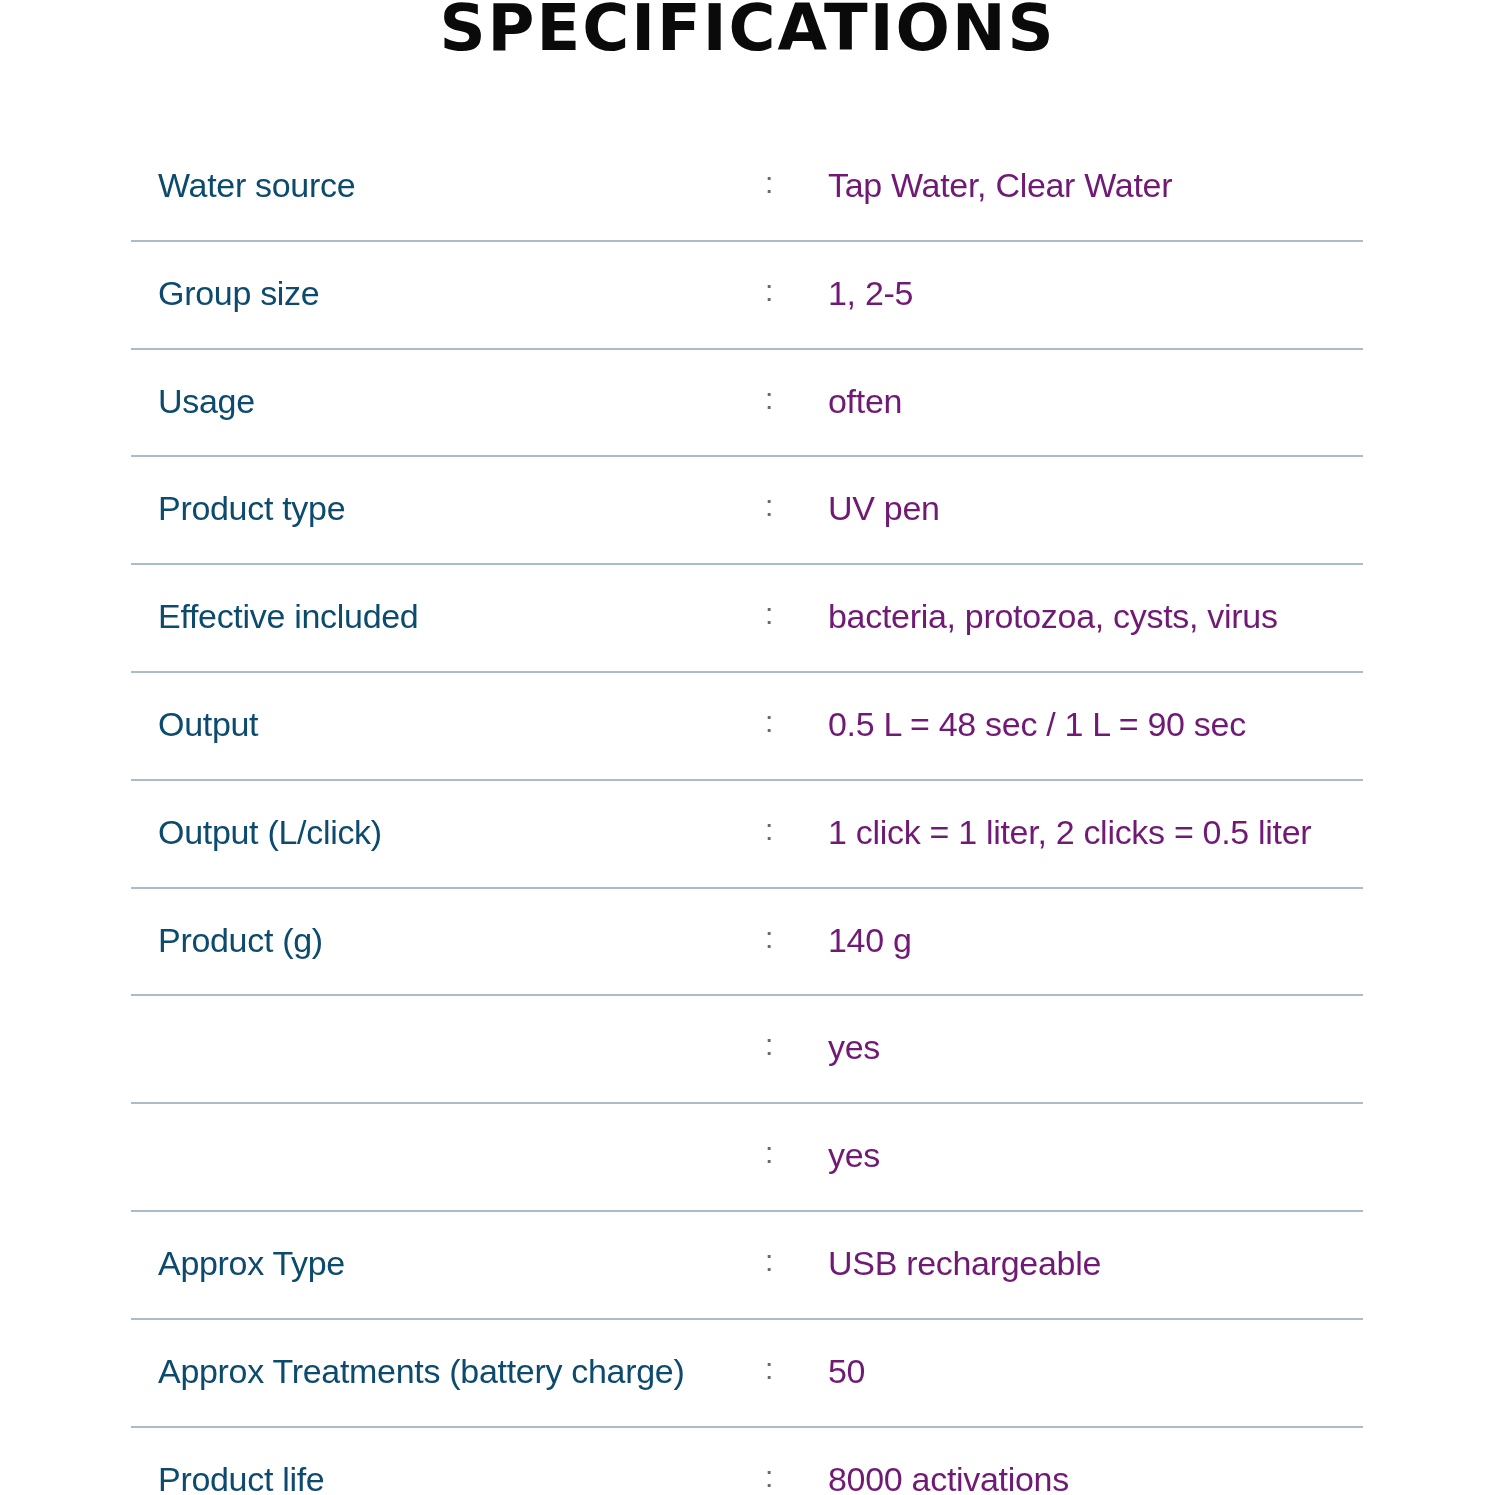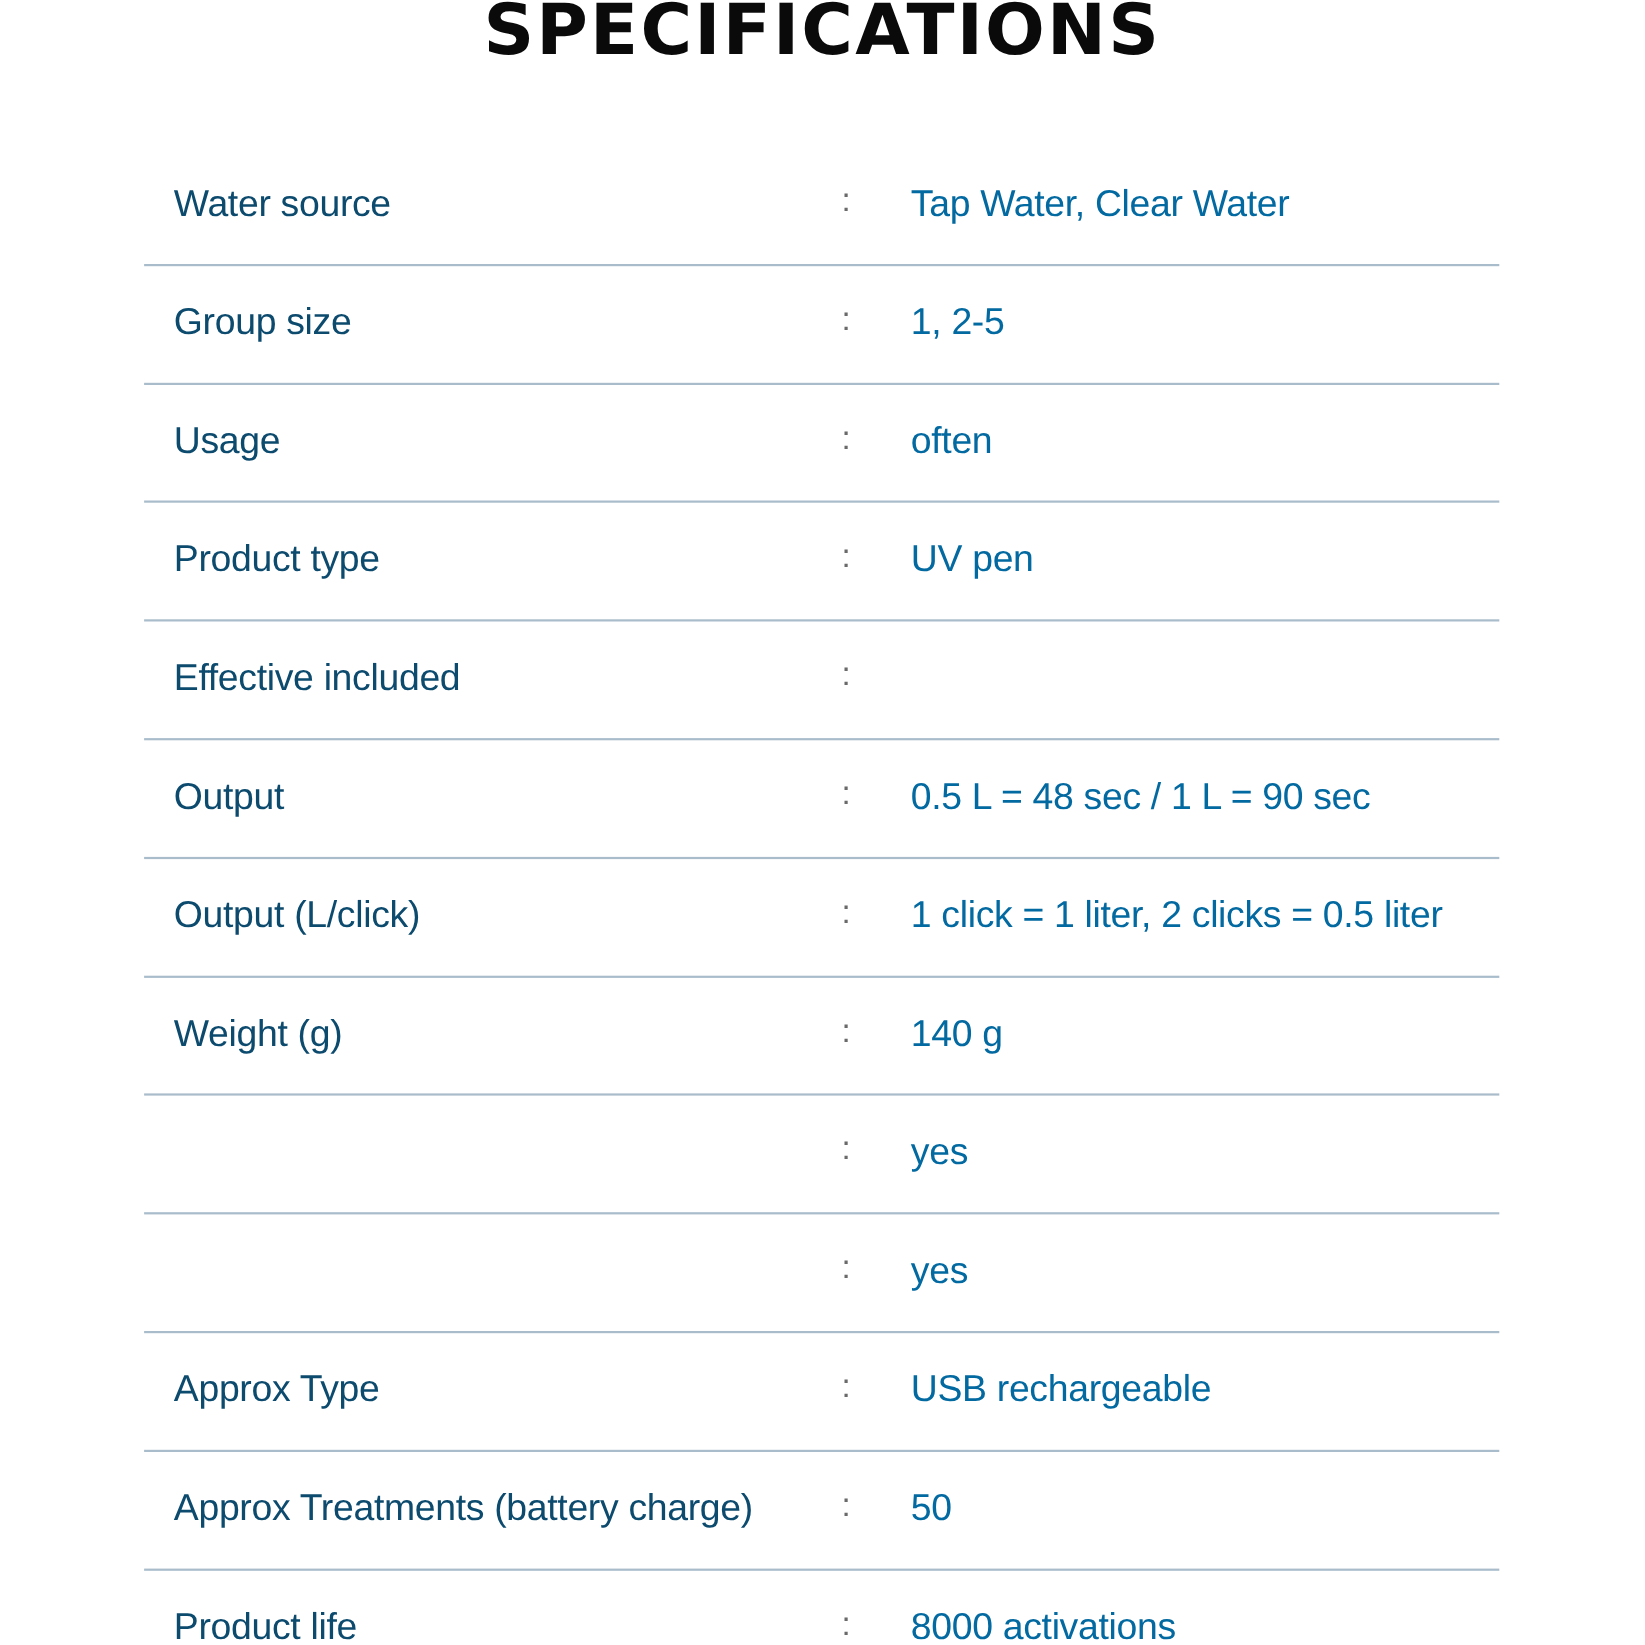--- a/index.html
+++ b/index.html
@@ -60,21 +60,21 @@
       left: 634px;
       top: 32px;
       font-size: 30px;
       color: #6a6a6a;
     }
     .spec-value {
       position: absolute;
       left: 697px;
       top: 32px;
       font-size: 34px;
-      color: #0369a1;
+      color: #701a75;
       white-space: nowrap;
       letter-spacing: -0.3px;
     }
   </style>
 </head>
 <body>
 
 <div class="title">SPECIFICATIONS</div>
 
 <div class="spec-table">
@@ -98,36 +98,37 @@
   </div>
   <div class="spec-row">
     <span class="spec-label">Product type</span>
     <span class="spec-colon">:</span>
     <span class="spec-value">UV pen</span>
     <div class="divider"></div>
   </div>
   <div class="spec-row">
     <span class="spec-label">Effective included</span>
     <span class="spec-colon">:</span>
+    <span class="spec-value">bacteria, protozoa, cysts, virus</span>
     <div class="divider"></div>
   </div>
   <div class="spec-row">
     <span class="spec-label">Output</span>
     <span class="spec-colon">:</span>
     <span class="spec-value">0.5 L = 48 sec / 1 L = 90 sec</span>
     <div class="divider"></div>
   </div>
   <div class="spec-row">
     <span class="spec-label">Output (L/click)</span>
     <span class="spec-colon">:</span>
     <span class="spec-value">1 click = 1 liter, 2 clicks = 0.5 liter</span>
     <div class="divider"></div>
   </div>
   <div class="spec-row">
-    <span class="spec-label">Weight (g)</span>
+    <span class="spec-label">Product (g)</span>
     <span class="spec-colon">:</span>
     <span class="spec-value">140 g</span>
     <div class="divider"></div>
   </div>
   <div class="spec-row">
     <span class="spec-colon">:</span>
     <span class="spec-value">yes</span>
     <div class="divider"></div>
   </div>
   <div class="spec-row">

